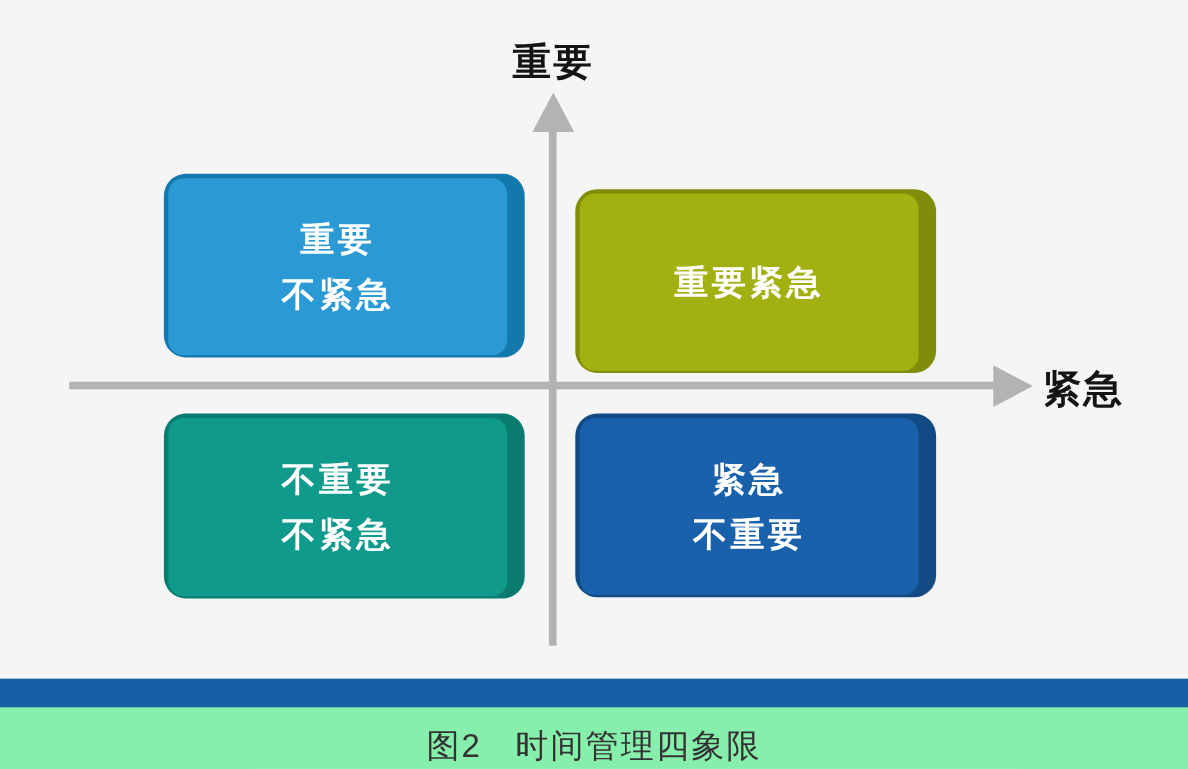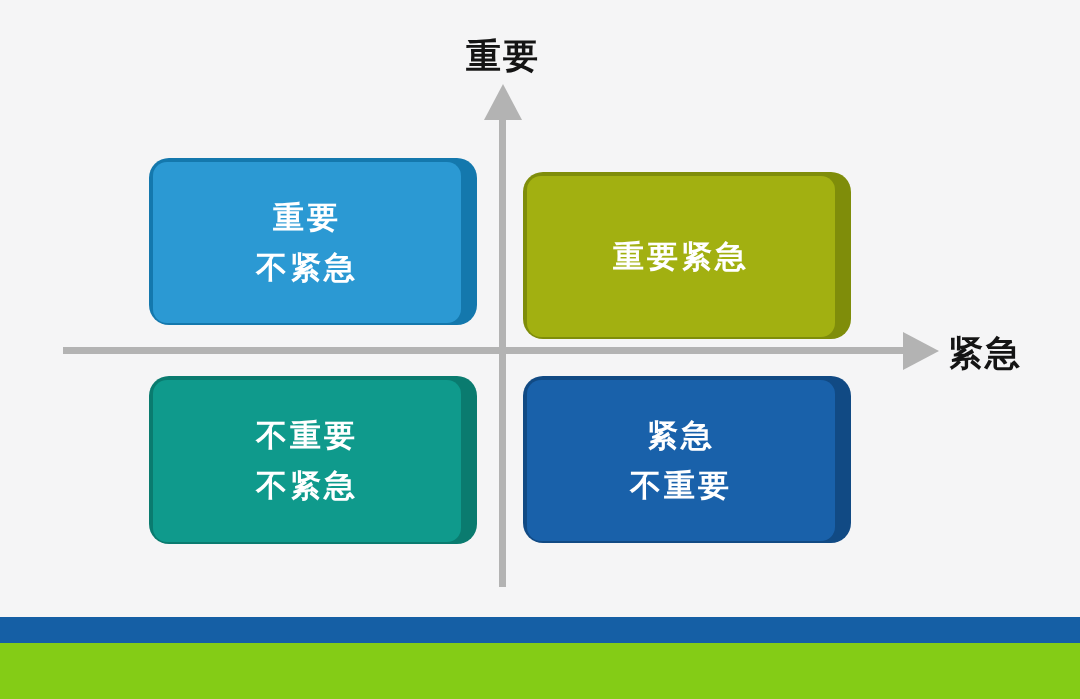--- a/index.html
+++ b/index.html
@@ -3,21 +3,21 @@
 <meta charset="utf-8">
 <style>
   * { margin: 0; padding: 0; box-sizing: border-box; }
   html, body { width: 1080px; height: 699px; }
   body { font-family: "Liberation Sans", sans-serif; background: #ffffff; }
 
   .stage {
     position: relative;
     width: 1080px;
     height: 699px;
-    background: #84cc16;
+    background: #86efac;
     overflow: hidden;
   }
 
   
   .canvas {
     position: absolute;
     left: 0; top: 0;
     width: 1080px; height: 617px;
     background: #f5f5f6;
   }
@@ -167,14 +167,17 @@
       <div class="qbox-face" style="background-color: rgb(25, 97, 170);">
         <span class="qbox-line">紧急</span>
         <span class="qbox-line">不重要</span>
       </div>
     </div>
 
   </div>
 
   <div class="footer-bar" style="background-color: rgb(21, 95, 165);"></div>
 
+  <div class="caption">
+    <span class="caption-figure">图2</span><span class="caption-title">时间管理四象限</span>
+  </div>
 
 </div>
 
 </body></html>

